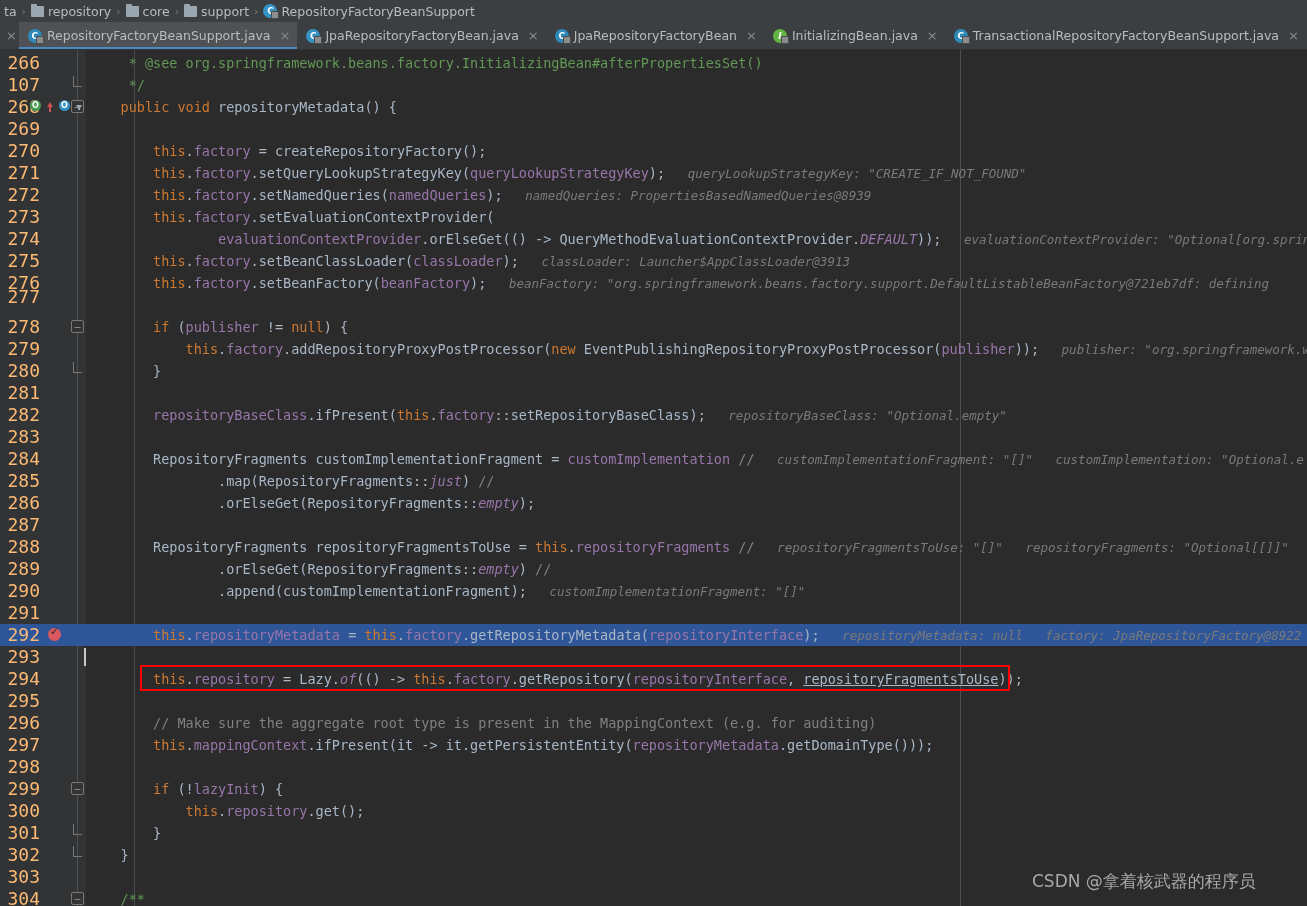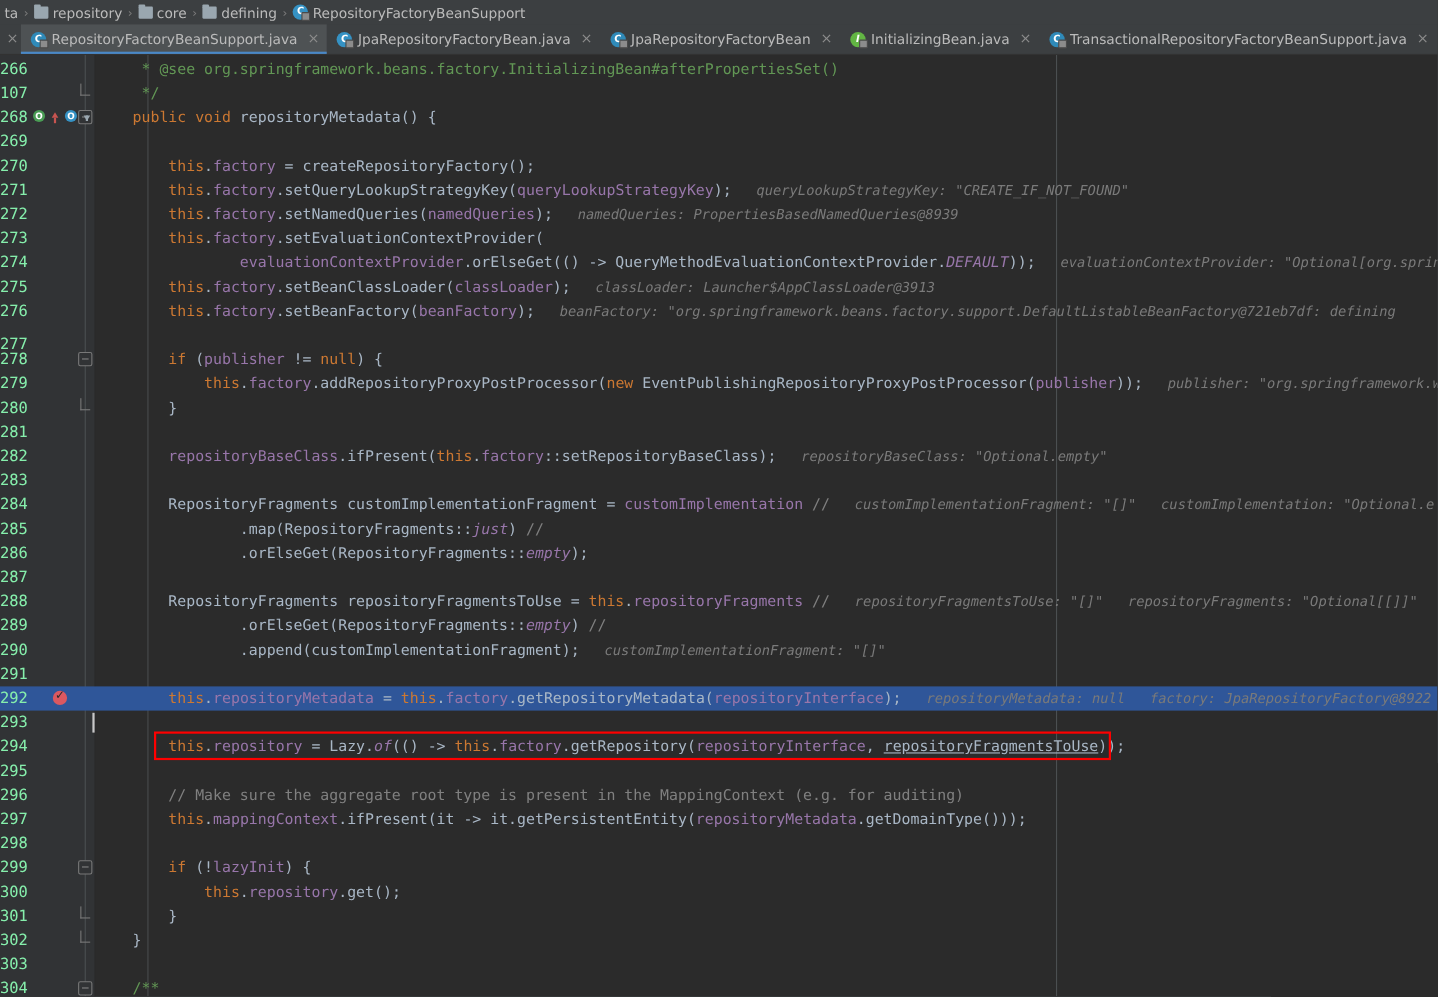--- a/index.html
+++ b/index.html
@@ -119,22 +119,22 @@
     background: #484b4d;
   }
 
   .row {
     position: absolute; left: 0; right: 0; height: 22px;
     font-size: 13.5px; line-height: 22px;
     white-space: pre;
   }
   .row.hl { background: #2f5699; }
   .lno {
-    position: absolute; left: 0; width: 40px; 
-    color: #86efac; font-size: 14px;
+    position: absolute; left: 0; width: 40px; text-align: right;
+    color: #fdba74; font-size: 18px;
   }
   .code {
     position: absolute; left: 88px; right: 0;
     color: #a9b7c6;
   }
 
   
   .kw   { color: #cc7832; }
   .fld  { color: #9876aa; }
   .stc  { color: #9876aa; font-style: italic; }
@@ -237,21 +237,21 @@
       <span class="crumb-label">repository</span>
     </span>
     <span class="crumb-sep">›</span>
     <span class="crumb">
       <span class="ic ic-folder"></span>
       <span class="crumb-label">core</span>
     </span>
     <span class="crumb-sep">›</span>
     <span class="crumb">
       <span class="ic ic-folder"></span>
-      <span class="crumb-label">defining</span>
+      <span class="crumb-label">support</span>
     </span>
     <span class="crumb-sep">›</span>
     <span class="crumb">
       <span class="ic ic-class">C</span>
       <span class="crumb-label">RepositoryFactoryBeanSupport</span>
     </span>
   </div>
 
 <div id="tabbar">
     <div class="tab" style="padding: 0px 2px;">
@@ -297,21 +297,21 @@
       <div class="row" style="top: 24px;"><span class="lno">107</span><span class="code"><span class="jdoc">     */</span></span></div>
       <div class="row" style="top: 46px;"><span class="lno">268</span><span class="code"><span class="plain">    </span><span class="kw">public void </span><span class="plain">repositoryMetadata</span><span class="plain">() {</span></span></div>
       <div class="row" style="top: 68px;"><span class="lno">269</span><span class="code"></span></div>
       <div class="row" style="top: 90px;"><span class="lno">270</span><span class="code"><span class="plain">        </span><span class="kw">this</span><span class="plain">.</span><span class="fld">factory</span><span class="plain"> = createRepositoryFactory();</span></span></div>
       <div class="row" style="top: 112px;"><span class="lno">271</span><span class="code"><span class="plain">        </span><span class="kw">this</span><span class="plain">.</span><span class="fld">factory</span><span class="plain">.setQueryLookupStrategyKey(</span><span class="fld">queryLookupStrategyKey</span><span class="plain">);</span><span class="hint">   queryLookupStrategyKey: "CREATE_IF_NOT_FOUND"</span></span></div>
       <div class="row" style="top: 134px;"><span class="lno">272</span><span class="code"><span class="plain">        </span><span class="kw">this</span><span class="plain">.</span><span class="fld">factory</span><span class="plain">.setNamedQueries(</span><span class="fld">namedQueries</span><span class="plain">);</span><span class="hint">   namedQueries: PropertiesBasedNamedQueries@8939</span></span></div>
       <div class="row" style="top: 156px;"><span class="lno">273</span><span class="code"><span class="plain">        </span><span class="kw">this</span><span class="plain">.</span><span class="fld">factory</span><span class="plain">.setEvaluationContextProvider(</span></span></div>
       <div class="row" style="top: 178px;"><span class="lno">274</span><span class="code"><span class="plain">                </span><span class="fld">evaluationContextProvider</span><span class="plain">.orElseGet(() -&gt; QueryMethodEvaluationContextProvider.</span><span class="stc">DEFAULT</span><span class="plain">));</span><span class="hint">   evaluationContextProvider: "Optional[org.sprin</span></span></div>
       <div class="row" style="top: 200px;"><span class="lno">275</span><span class="code"><span class="plain">        </span><span class="kw">this</span><span class="plain">.</span><span class="fld">factory</span><span class="plain">.setBeanClassLoader(</span><span class="fld">classLoader</span><span class="plain">);</span><span class="hint">   classLoader: Launcher$AppClassLoader@3913</span></span></div>
       <div class="row" style="top: 222px;"><span class="lno">276</span><span class="code"><span class="plain">        </span><span class="kw">this</span><span class="plain">.</span><span class="fld">factory</span><span class="plain">.setBeanFactory(</span><span class="fld">beanFactory</span><span class="plain">);</span><span class="hint">   beanFactory: "org.springframework.beans.factory.support.DefaultListableBeanFactory@721eb7df: defining</span></span></div>
-      <div class="row" style="top: 252px;"><span class="lno">277</span><span class="code"></span></div>
+      <div class="row" style="top: 236px;"><span class="lno">277</span><span class="code"></span></div>
       <div class="row" style="top: 266px; padding-left: 36px;"><span class="lno">278</span><span class="code"><span class="plain">        </span><span class="kw">if</span><span class="plain"> (</span><span class="fld">publisher</span><span class="plain"> != </span><span class="kw">null</span><span class="plain">) {</span></span></div>
       <div class="row" style="top: 288px;"><span class="lno">279</span><span class="code"><span class="plain">            </span><span class="kw">this</span><span class="plain">.</span><span class="fld">factory</span><span class="plain">.addRepositoryProxyPostProcessor(</span><span class="kw">new </span><span class="plain">EventPublishingRepositoryProxyPostProcessor(</span><span class="fld">publisher</span><span class="plain">));</span><span class="hint">   publisher: "org.springframework.we</span></span></div>
       <div class="row" style="top: 310px;"><span class="lno">280</span><span class="code"><span class="plain">        }</span></span></div>
       <div class="row" style="top: 332px;"><span class="lno">281</span><span class="code"></span></div>
       <div class="row" style="top: 354px;"><span class="lno">282</span><span class="code"><span class="plain">        </span><span class="fld">repositoryBaseClass</span><span class="plain">.ifPresent(</span><span class="kw">this</span><span class="plain">.</span><span class="fld">factory</span><span class="plain">::setRepositoryBaseClass);</span><span class="hint">   repositoryBaseClass: "Optional.empty"</span></span></div>
       <div class="row" style="top: 376px;"><span class="lno">283</span><span class="code"></span></div>
       <div class="row" style="top: 398px;"><span class="lno">284</span><span class="code"><span class="plain">        RepositoryFragments customImplementationFragment = </span><span class="fld">customImplementation</span><span class="plain"> </span><span class="cmt">//</span><span class="hint">   customImplementationFragment: "[]"   customImplementation: "Optional.e</span></span></div>
       <div class="row" style="top: 420px;"><span class="lno">285</span><span class="code"><span class="plain">                .map(RepositoryFragments::</span><span class="stc">just</span><span class="plain">) </span><span class="cmt">//</span></span></div>
       <div class="row" style="top: 442px;"><span class="lno">286</span><span class="code"><span class="plain">                .orElseGet(RepositoryFragments::</span><span class="stc">empty</span><span class="plain">);</span></span></div>
       <div class="row" style="top: 464px;"><span class="lno">287</span><span class="code"></span></div>
@@ -328,20 +328,21 @@
       <div class="row" style="top: 706px;"><span class="lno">298</span><span class="code"></span></div>
       <div class="row" style="top: 728px;"><span class="lno">299</span><span class="code"><span class="plain">        </span><span class="kw">if</span><span class="plain"> (!</span><span class="fld">lazyInit</span><span class="plain">) {</span></span></div>
       <div class="row" style="top: 750px;"><span class="lno">300</span><span class="code"><span class="plain">            </span><span class="kw">this</span><span class="plain">.</span><span class="fld">repository</span><span class="plain">.get();</span></span></div>
       <div class="row" style="top: 772px;"><span class="lno">301</span><span class="code"><span class="plain">        }</span></span></div>
       <div class="row" style="top: 794px;"><span class="lno">302</span><span class="code"><span class="plain">    }</span></span></div>
       <div class="row" style="top: 816px;"><span class="lno">303</span><span class="code"></span></div>
       <div class="row" style="top: 838px;"><span class="lno">304</span><span class="code"><span class="jdoc">    /**</span></span></div>
     </div>
   <div id="redbox" style="left: 140px; top: 615px; width: 870px; height: 26px;"></div>
   <div id="caret" style="left: 84px; top: 598px;"></div>
+  <div id="watermark" style="left: 1032px; top: 820px;">CSDN @拿着核武器的程序员</div>
 <div class="fold fold-end" style="top: 26px;"></div>
     <div class="fold fold-open" style="top: 50px;"></div>
     <div class="gic" style="left: 30px; top: 50px; display: flex; gap: 6px; align-items: center;">
       <span class="g-impl">O</span>
       <span class="g-arrow-up" style="position: relative; top: -1px;"></span>
       <span class="g-override">O</span>
       <span class="g-arrow-down" style="position: relative; top: 2px;"></span>
     </div>
     <div class="fold fold-open" style="top: 270px;"></div>
     <div class="fold fold-end" style="top: 312px;"></div>

